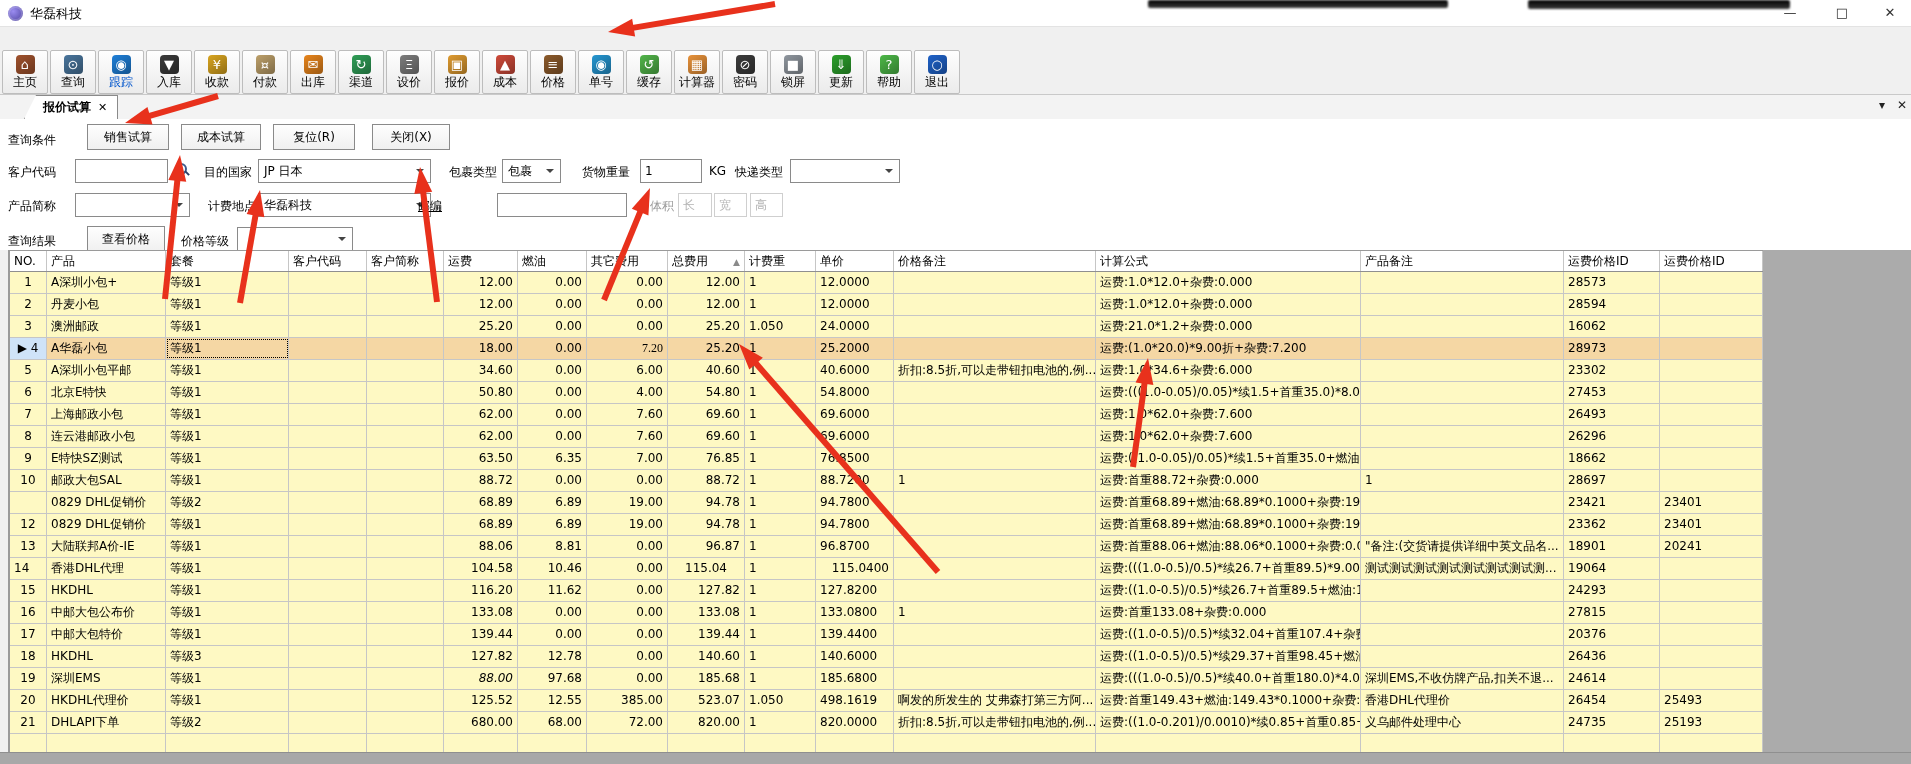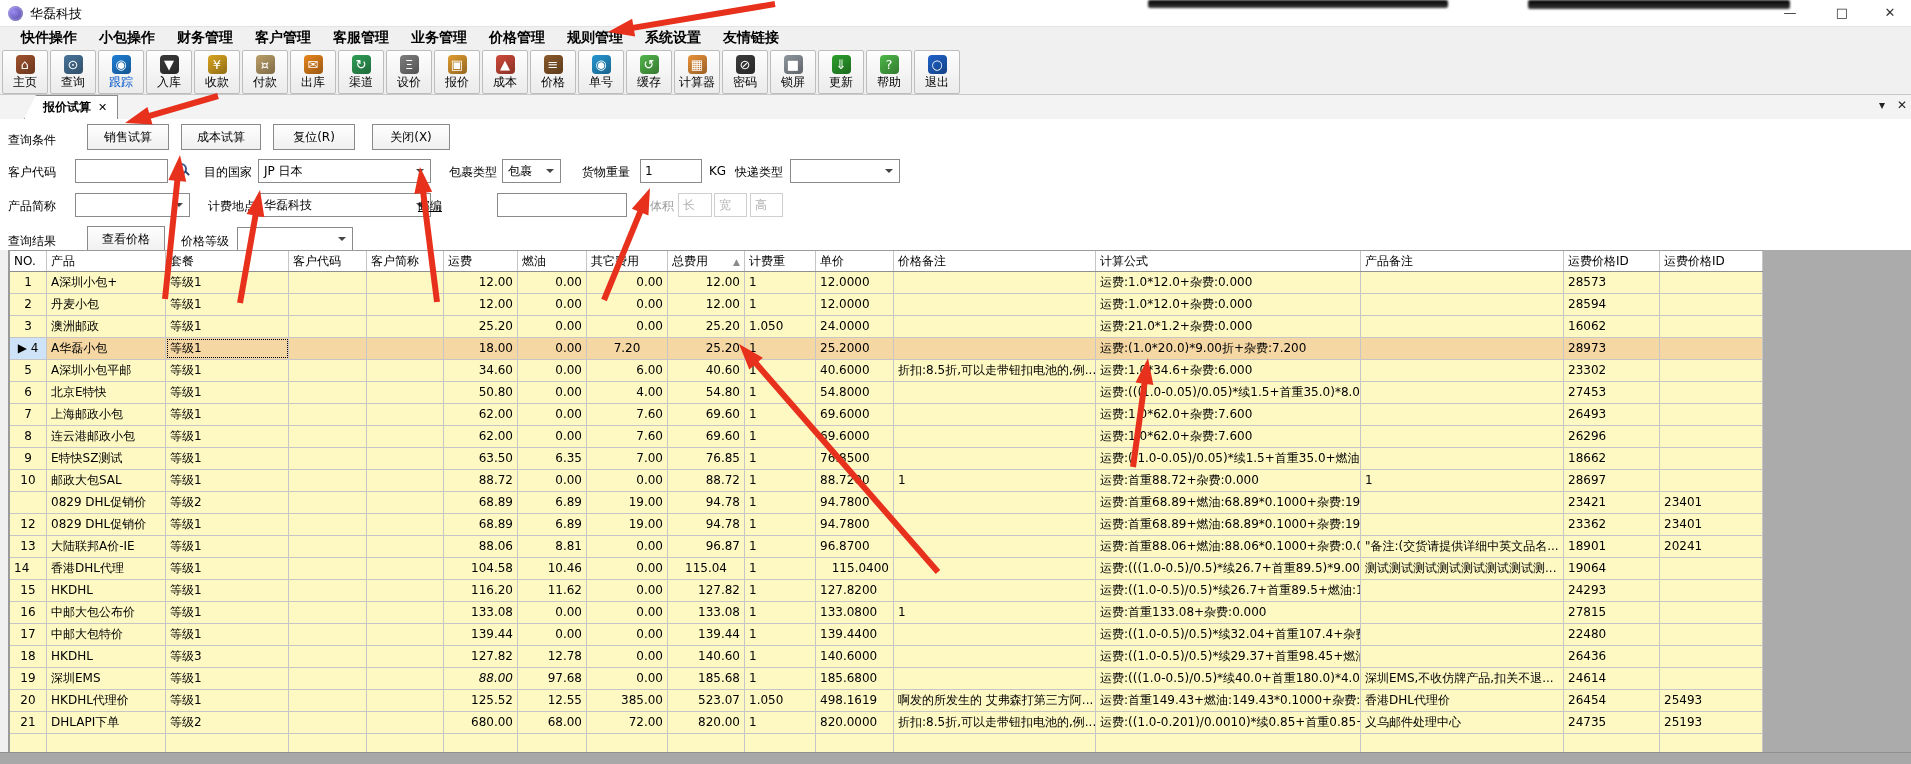--- a/index.html
+++ b/index.html
@@ -68,32 +68,20 @@
   <div class="titlebar">
     <span class="app-icon"></span>
     <span class="app-title">华磊科技</span>
     <span class="winbtn" style="right:104px;">—</span>
     <span class="winbtn" style="right:52px;">□</span>
     <span class="winbtn" style="right:4px;">✕</span>
   </div>
   <div class="redact r1"></div>
   <div class="redact r2"></div>
 
-  <div class="menubar" id="menubar">
-      <div class="menu-item">快件操作</div>
-      <div class="menu-item">小包操作</div>
-      <div class="menu-item">财务管理</div>
-      <div class="menu-item">客户管理</div>
-      <div class="menu-item">客服管理</div>
-      <div class="menu-item">业务管理</div>
-      <div class="menu-item">价格管理</div>
-      <div class="menu-item">规则管理</div>
-      <div class="menu-item">系统设置</div>
-      <div class="menu-item">友情链接</div>
-    </div>
 
   <div class="toolbar" id="toolbar">
       <div class="tool-btn">
         <div class="tool-ic" style="background: linear-gradient(145deg, rgb(160, 82, 45), rgba(0, 0, 0, 0.333)), rgb(160, 82, 45);">⌂</div>
         <div class="tool-lb">主页</div>
       </div>
       <div class="tool-btn">
         <div class="tool-ic" style="background: linear-gradient(145deg, rgb(73, 117, 156), rgba(0, 0, 0, 0.333)), rgb(73, 117, 156);">⊙</div>
         <div class="tool-lb">查询</div>
       </div>
@@ -293,21 +281,21 @@
         <div class="gcell" style="width: 103px; text-align: left;"></div>
       </div>
       <div class="grow ">
         <div class="gcell sel-no" style="width: 37px; text-align: center;">▶ 4</div>
         <div class="gcell sel" style="width: 119px; text-align: left;">A华磊小包</div>
         <div class="gcell sel focus-cell" style="width: 123px; text-align: left;">等级1</div>
         <div class="gcell sel" style="width: 78px; text-align: left;"></div>
         <div class="gcell sel" style="width: 77px; text-align: left;"></div>
         <div class="gcell sel" style="width: 74px; text-align: right;">18.00</div>
         <div class="gcell sel" style="width: 69px; text-align: right;">0.00</div>
-        <div class="gcell sel" style="width: 81px; text-align: center;">7.20</div>
+        <div class="gcell sel" style="width: 81px; text-align: right; font-family: Liberation Serif, serif;">7.20</div>
         <div class="gcell sel" style="width: 77px; text-align: right;">25.20</div>
         <div class="gcell sel" style="width: 71px; text-align: left;">1</div>
         <div class="gcell sel" style="width: 78px; text-align: left;">25.2000</div>
         <div class="gcell sel" style="width: 202px; text-align: left;"></div>
         <div class="gcell sel" style="width: 265px; text-align: left;">运费:(1.0*20.0)*9.00折+杂费:7.200</div>
         <div class="gcell sel" style="width: 203px; text-align: left;"></div>
         <div class="gcell sel" style="width: 96px; text-align: left;">28973</div>
         <div class="gcell sel" style="width: 103px; text-align: left;"></div>
       </div>
       <div class="grow ">
@@ -534,21 +522,21 @@
         <div class="gcell" style="width: 77px; text-align: left;"></div>
         <div class="gcell" style="width: 74px; text-align: right;">139.44</div>
         <div class="gcell" style="width: 69px; text-align: right;">0.00</div>
         <div class="gcell" style="width: 81px; text-align: right;">0.00</div>
         <div class="gcell" style="width: 77px; text-align: right;">139.44</div>
         <div class="gcell" style="width: 71px; text-align: left;">1</div>
         <div class="gcell" style="width: 78px; text-align: left;">139.4400</div>
         <div class="gcell" style="width: 202px; text-align: left;"></div>
         <div class="gcell" style="width: 265px; text-align: left;">运费:((1.0-0.5)/0.5)*续32.04+首重107.4+杂费:...</div>
         <div class="gcell" style="width: 203px; text-align: left;"></div>
-        <div class="gcell" style="width: 96px; text-align: left;">22480</div>
+        <div class="gcell" style="width: 96px; text-align: left;">20376</div>
         <div class="gcell" style="width: 103px; text-align: left;"></div>
       </div>
       <div class="grow ">
         <div class="gcell" style="width: 37px; text-align: center;">18</div>
         <div class="gcell" style="width: 119px; text-align: left;">HKDHL</div>
         <div class="gcell" style="width: 123px; text-align: left;">等级3</div>
         <div class="gcell" style="width: 78px; text-align: left;"></div>
         <div class="gcell" style="width: 77px; text-align: left;"></div>
         <div class="gcell" style="width: 74px; text-align: right;">127.82</div>
         <div class="gcell" style="width: 69px; text-align: right;">12.78</div>

